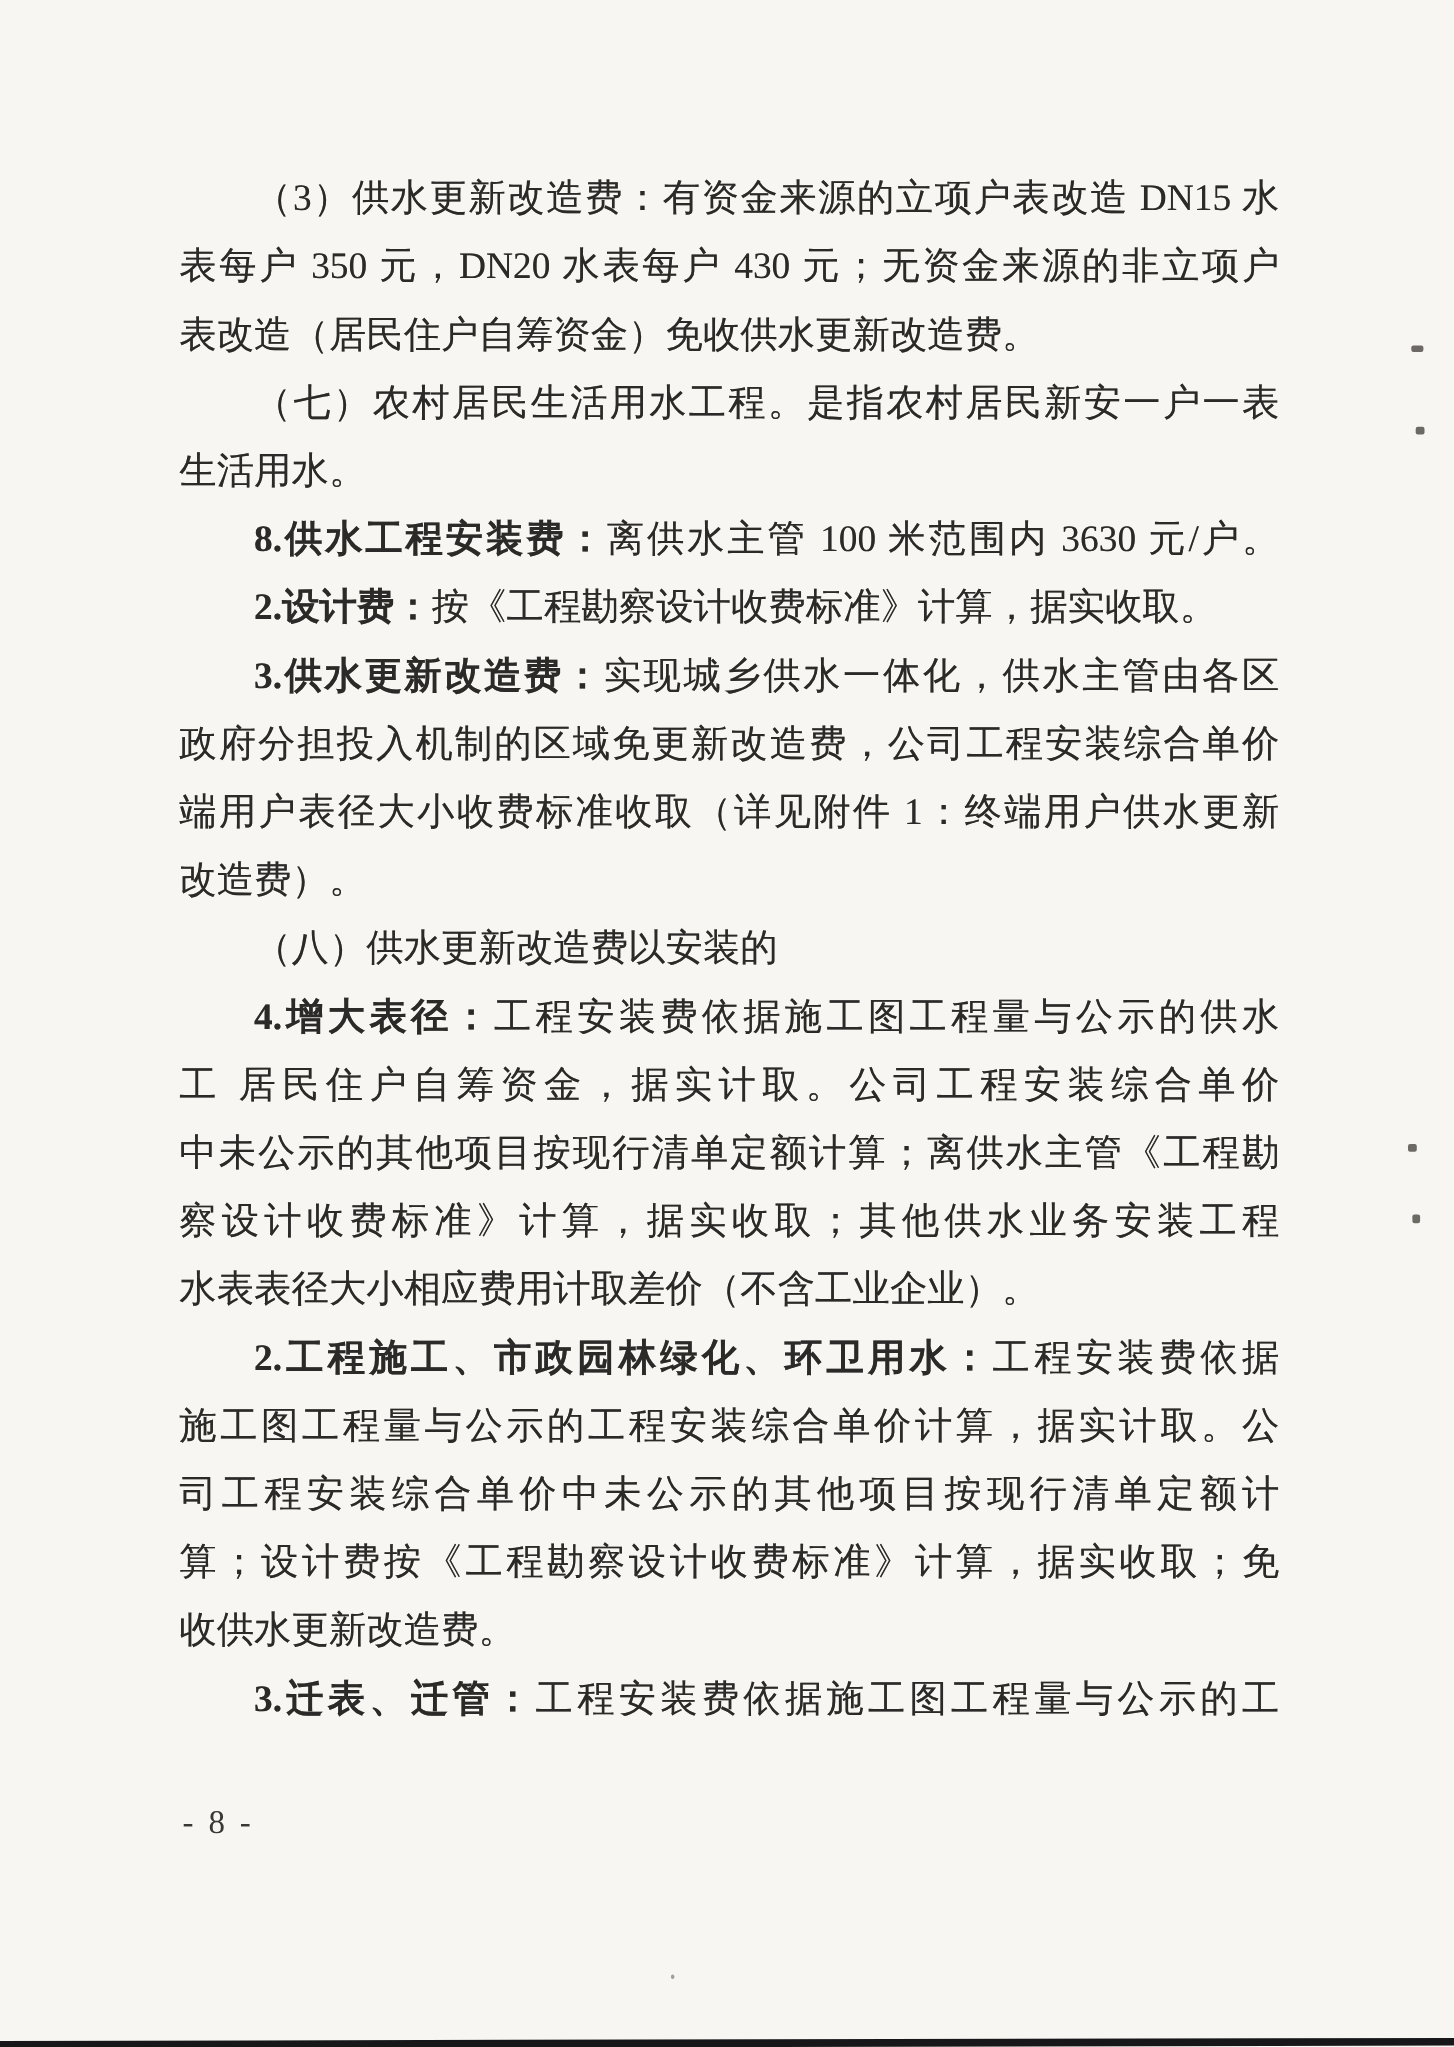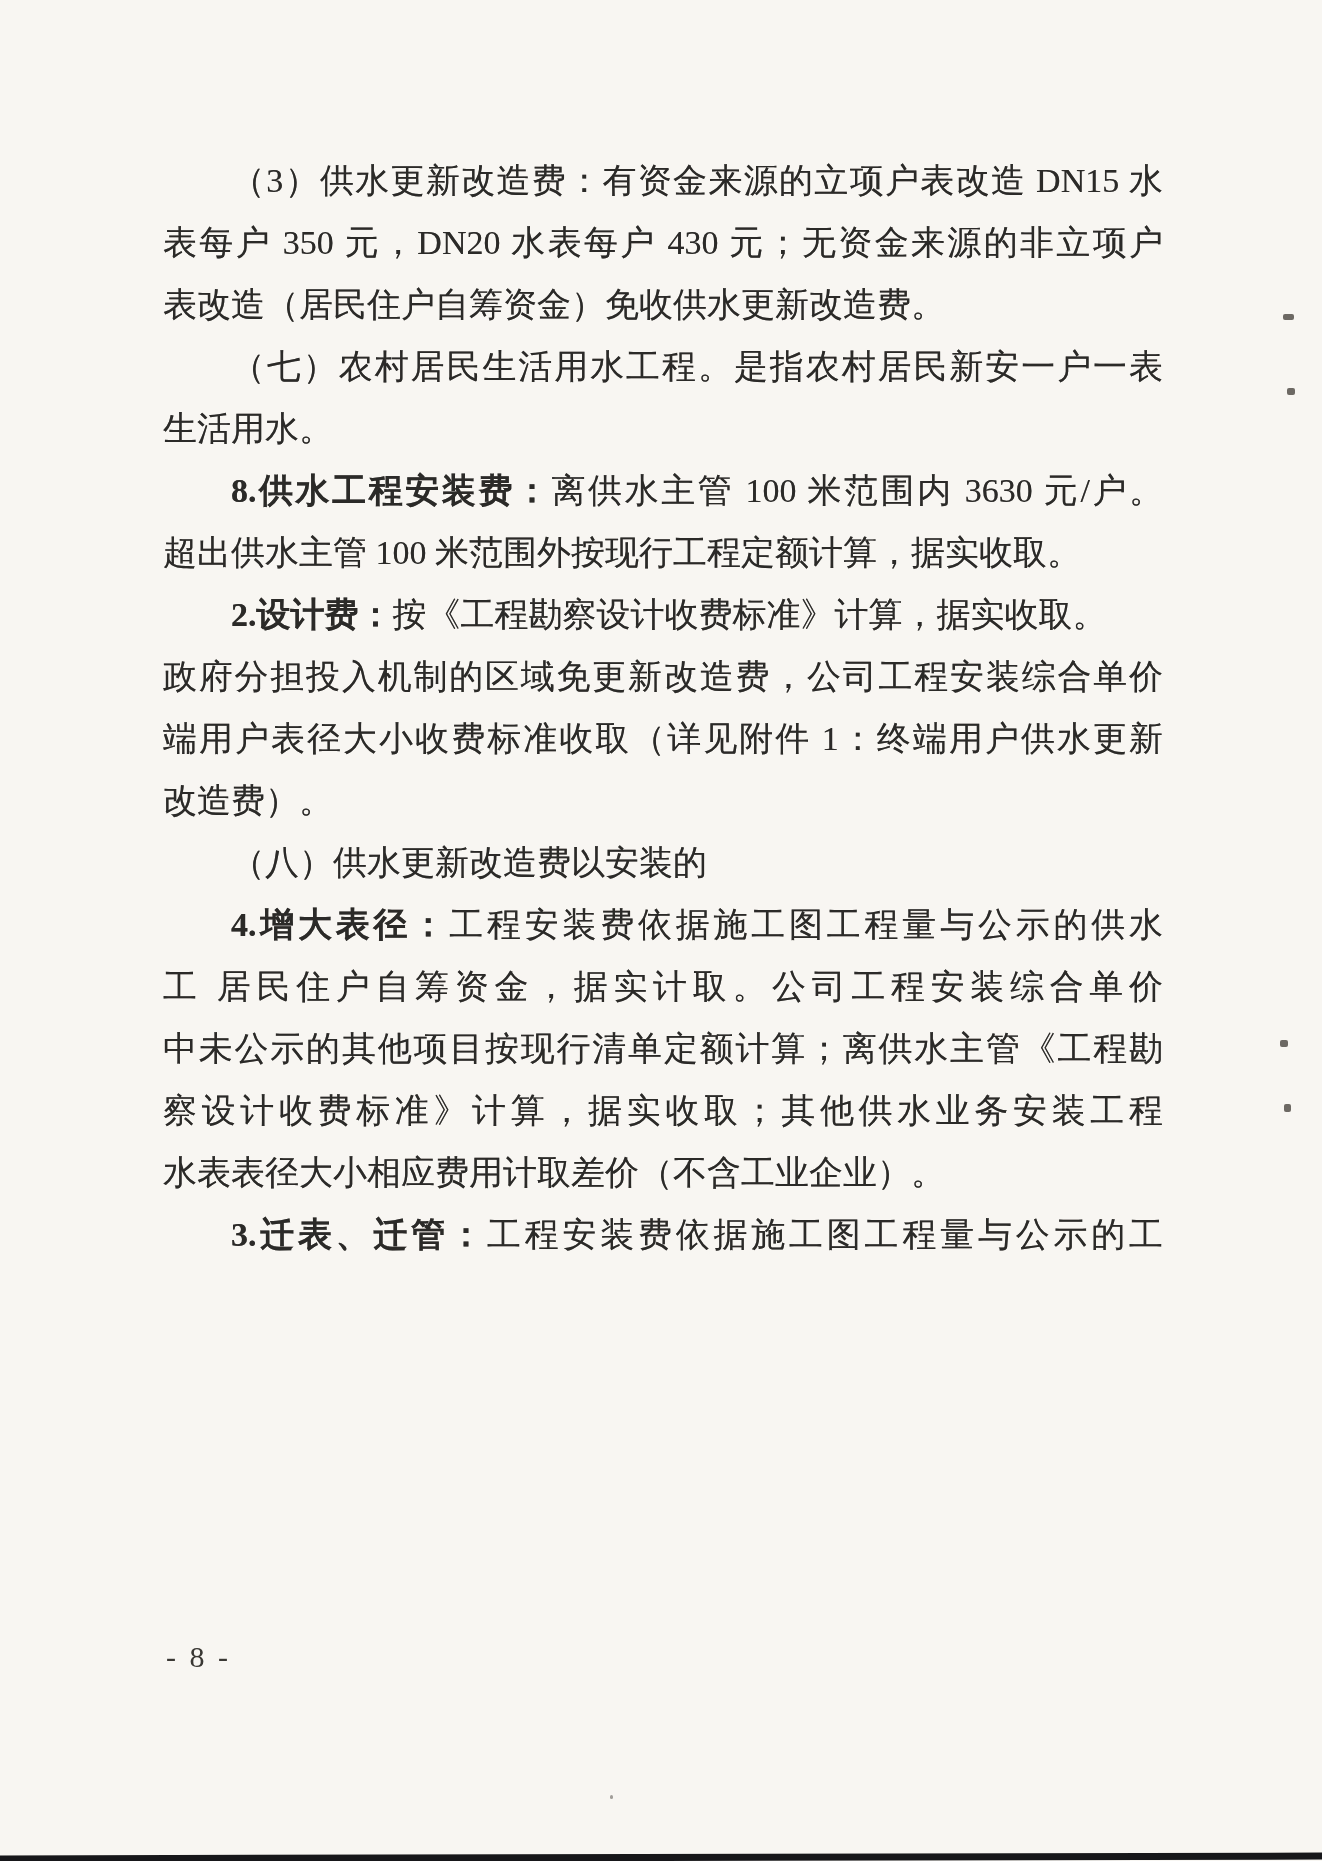--- a/index.html
+++ b/index.html
@@ -64,39 +64,46 @@
         <div class="line first">（3）供水更新改造费：有资金来源的立项户表改造 DN15 水</div>
         <div class="line">表每户 350 元，DN20 水表每户 430 元；无资金来源的非立项户</div>
         <div class="line last">表改造（居民住户自筹资金）免收供水更新改造费。</div>
       </div>
       <div class="para">
         <div class="line first">（七）农村居民生活用水工程。是指农村居民新安一户一表</div>
         <div class="line last">生活用水。</div>
       </div>
       <div class="para">
         <div class="line first"><span class="head">8.供水工程安装费：</span>离供水主管 100 米范围内 3630 元/户。</div>
-        <div class="line last">超出供水主管 100 米范围外按现行工程定额计算，据实收取。</div>
       </div>
       <div class="para">
         <div class="line first last"><span class="head">2.设计费：</span>按《工程勘察设计收费标准》计算，据实收取。</div>
       </div>
       <div class="para">
+        <div class="line first"><span class="head">3.供水更新改造费：</span>实现城乡供水一体化，供水主管由各区</div>
         <div class="line">政府分担投入机制的区域免更新改造费，公司工程安装综合单价</div>
         <div class="line">端用户表径大小收费标准收取（详见附件 1：终端用户供水更新</div>
         <div class="line last">改造费）。</div>
       </div>
       <div class="para">
         <div class="line first last">（八）供水更新改造费以安装的</div>
       </div>
       <div class="para">
         <div class="line first"><span class="head">4.增大表径：</span>工程安装费依据施工图工程量与公示的供水</div>
         <div class="line">工 居民住户自筹资金，据实计取。公司工程安装综合单价</div>
         <div class="line">中未公示的其他项目按现行清单定额计算；离供水主管《工程勘</div>
         <div class="line">察设计收费标准》计算，据实收取；其他供水业务安装工程</div>
         <div class="line last">水表表径大小相应费用计取差价（不含工业企业）。</div>
+      </div>
+      <div class="para">
+        <div class="line first"><span class="head">2.工程施工、市政园林绿化、环卫用水：</span>工程安装费依据</div>
+        <div class="line">施工图工程量与公示的工程安装综合单价计算，据实计取。公</div>
+        <div class="line">司工程安装综合单价中未公示的其他项目按现行清单定额计</div>
+        <div class="line">算；设计费按《工程勘察设计收费标准》计算，据实收取；免</div>
+        <div class="line last">收供水更新改造费。</div>
       </div>
       <div class="para">
         <div class="line first"><span class="head">3.迁表、迁管：</span>工程安装费依据施工图工程量与公示的工</div>
       </div>
     </div>
 
   <div class="footer">- 8 -</div>
 
   <div class="speck" style="left:1283px; top:314px; width:11px; height:6px;"></div>
   <div class="speck" style="left:1287px; top:388px; width:8px; height:7px;"></div>

